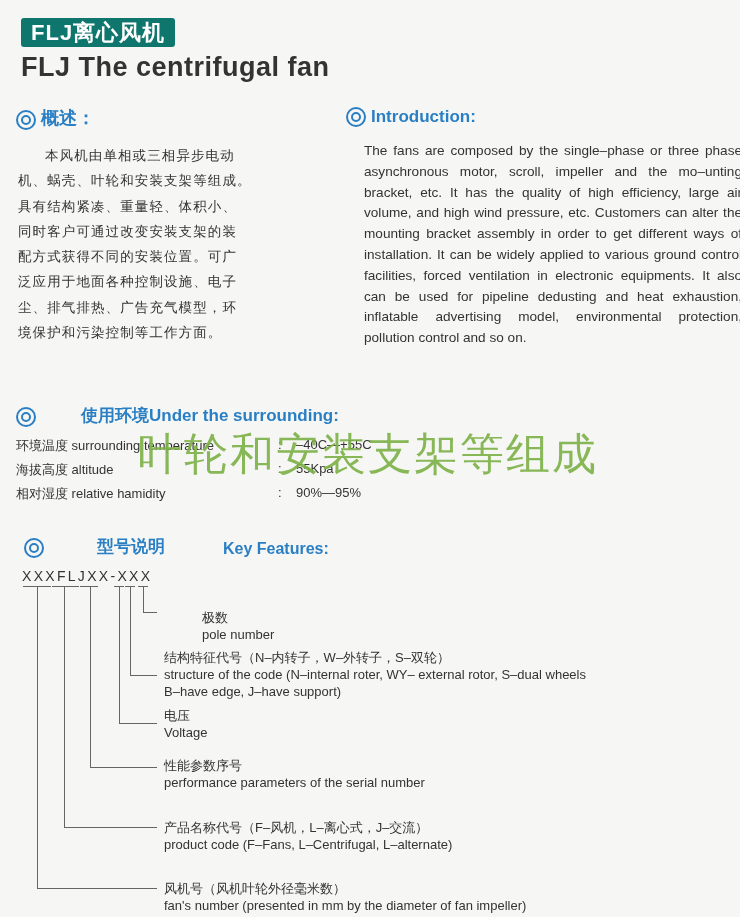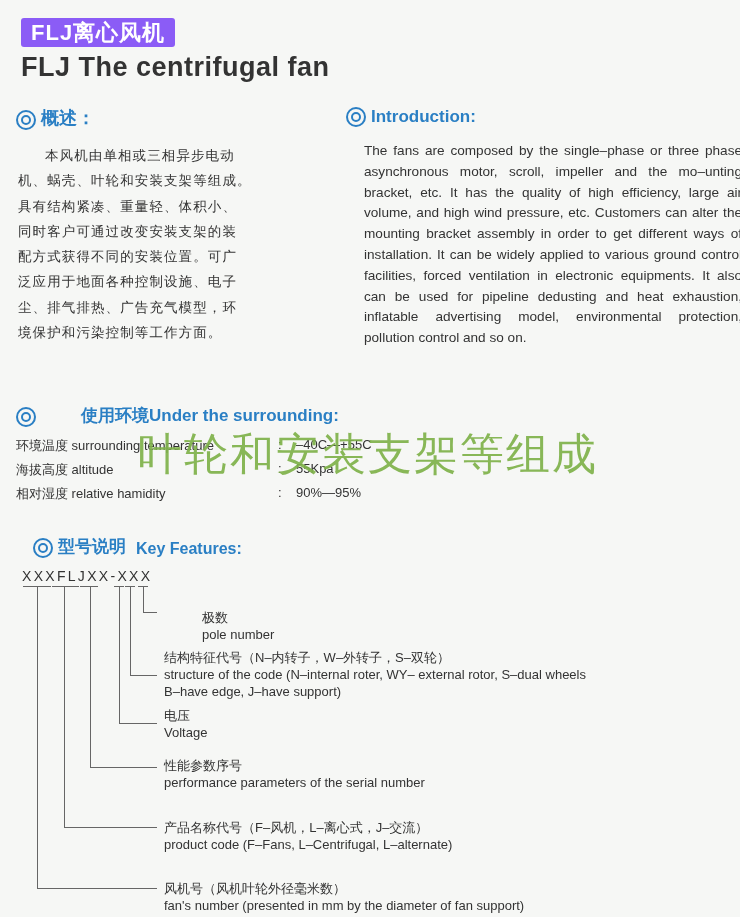--- a/index.html
+++ b/index.html
@@ -5,21 +5,21 @@
   html, body { margin:0; padding:0; }
   body {
     width:740px; height:917px; position:relative; overflow:hidden;
     background:#f6f7f5;
     font-family:"Liberation Sans", "DejaVu Sans", sans-serif;
     color:#2e2e2e;
   }
   .abs { position:absolute; }
   .title-badge {
     left:21px; top:18px; height:29px; padding:0 10px 0 10px;
-    background:#8b5cf6; color:#ffffff; font-weight:bold; font-size:22px;
+    background:#0f766e; color:#ffffff; font-weight:bold; font-size:22px;
     line-height:29px; border-radius:3px; letter-spacing:1px;
   }
   .title-en {
     left:21px; top:52px; font-size:27px; font-weight:bold; color:#333;
     letter-spacing:0.5px;
   }
   .sec-head {
     display:flex; align-items:flex-end; color:#2a7fc4; font-weight:bold; font-size:18px;
   }
   .ring {
@@ -95,21 +95,21 @@
   </div>
   <div class="env-row" style="height:24px;">
     <span class="lbl">相对湿度 relative hamidity</span>
     <span class="colon">:</span>
     <span>90%—95%</span>
   </div>
 </div>
 
 <div class="abs watermark">叶轮和安装支架等组成</div>
 
-<div class="abs sec-head" style="left:33px; top:535px;">
+<div class="abs sec-head" style="left:24px; top:535px;gap:48px;">
   <span class="ring"></span>
   <span style="font-size:17px; margin-right:10px;">型号说明</span>
   <span style="font-size:16px;">Key Features:</span>
 </div>
 
 <div class="abs code">XXXFLJXX-XXX</div>
 
 <div class="line" style="left:23px; top:586px; width:28px; height:1px;"></div>
 <div class="line" style="left:52px; top:586px; width:27px; height:1px;"></div>
 <div class="line" style="left:80px; top:586px; width:18px; height:1px;"></div>
@@ -151,14 +151,14 @@
 <div class="abs feat" style="left:164px; top:757px;">
   <div>性能参数序号</div>
   <div>performance parameters of the serial number</div>
 </div>
 <div class="abs feat" style="left:164px; top:819px;">
   <div>产品名称代号（F–风机，L–离心式，J–交流）</div>
   <div>product code (F–Fans, L–Centrifugal, L–alternate)</div>
 </div>
 <div class="abs feat" style="left:164px; top:880px;">
   <div>风机号（风机叶轮外径毫米数）</div>
-  <div>fan's number (presented in mm by the diameter of fan support)</div>
+  <div>fan's number (presented in mm by the diameter of fan impeller)</div>
 </div>
 
 </body></html>

